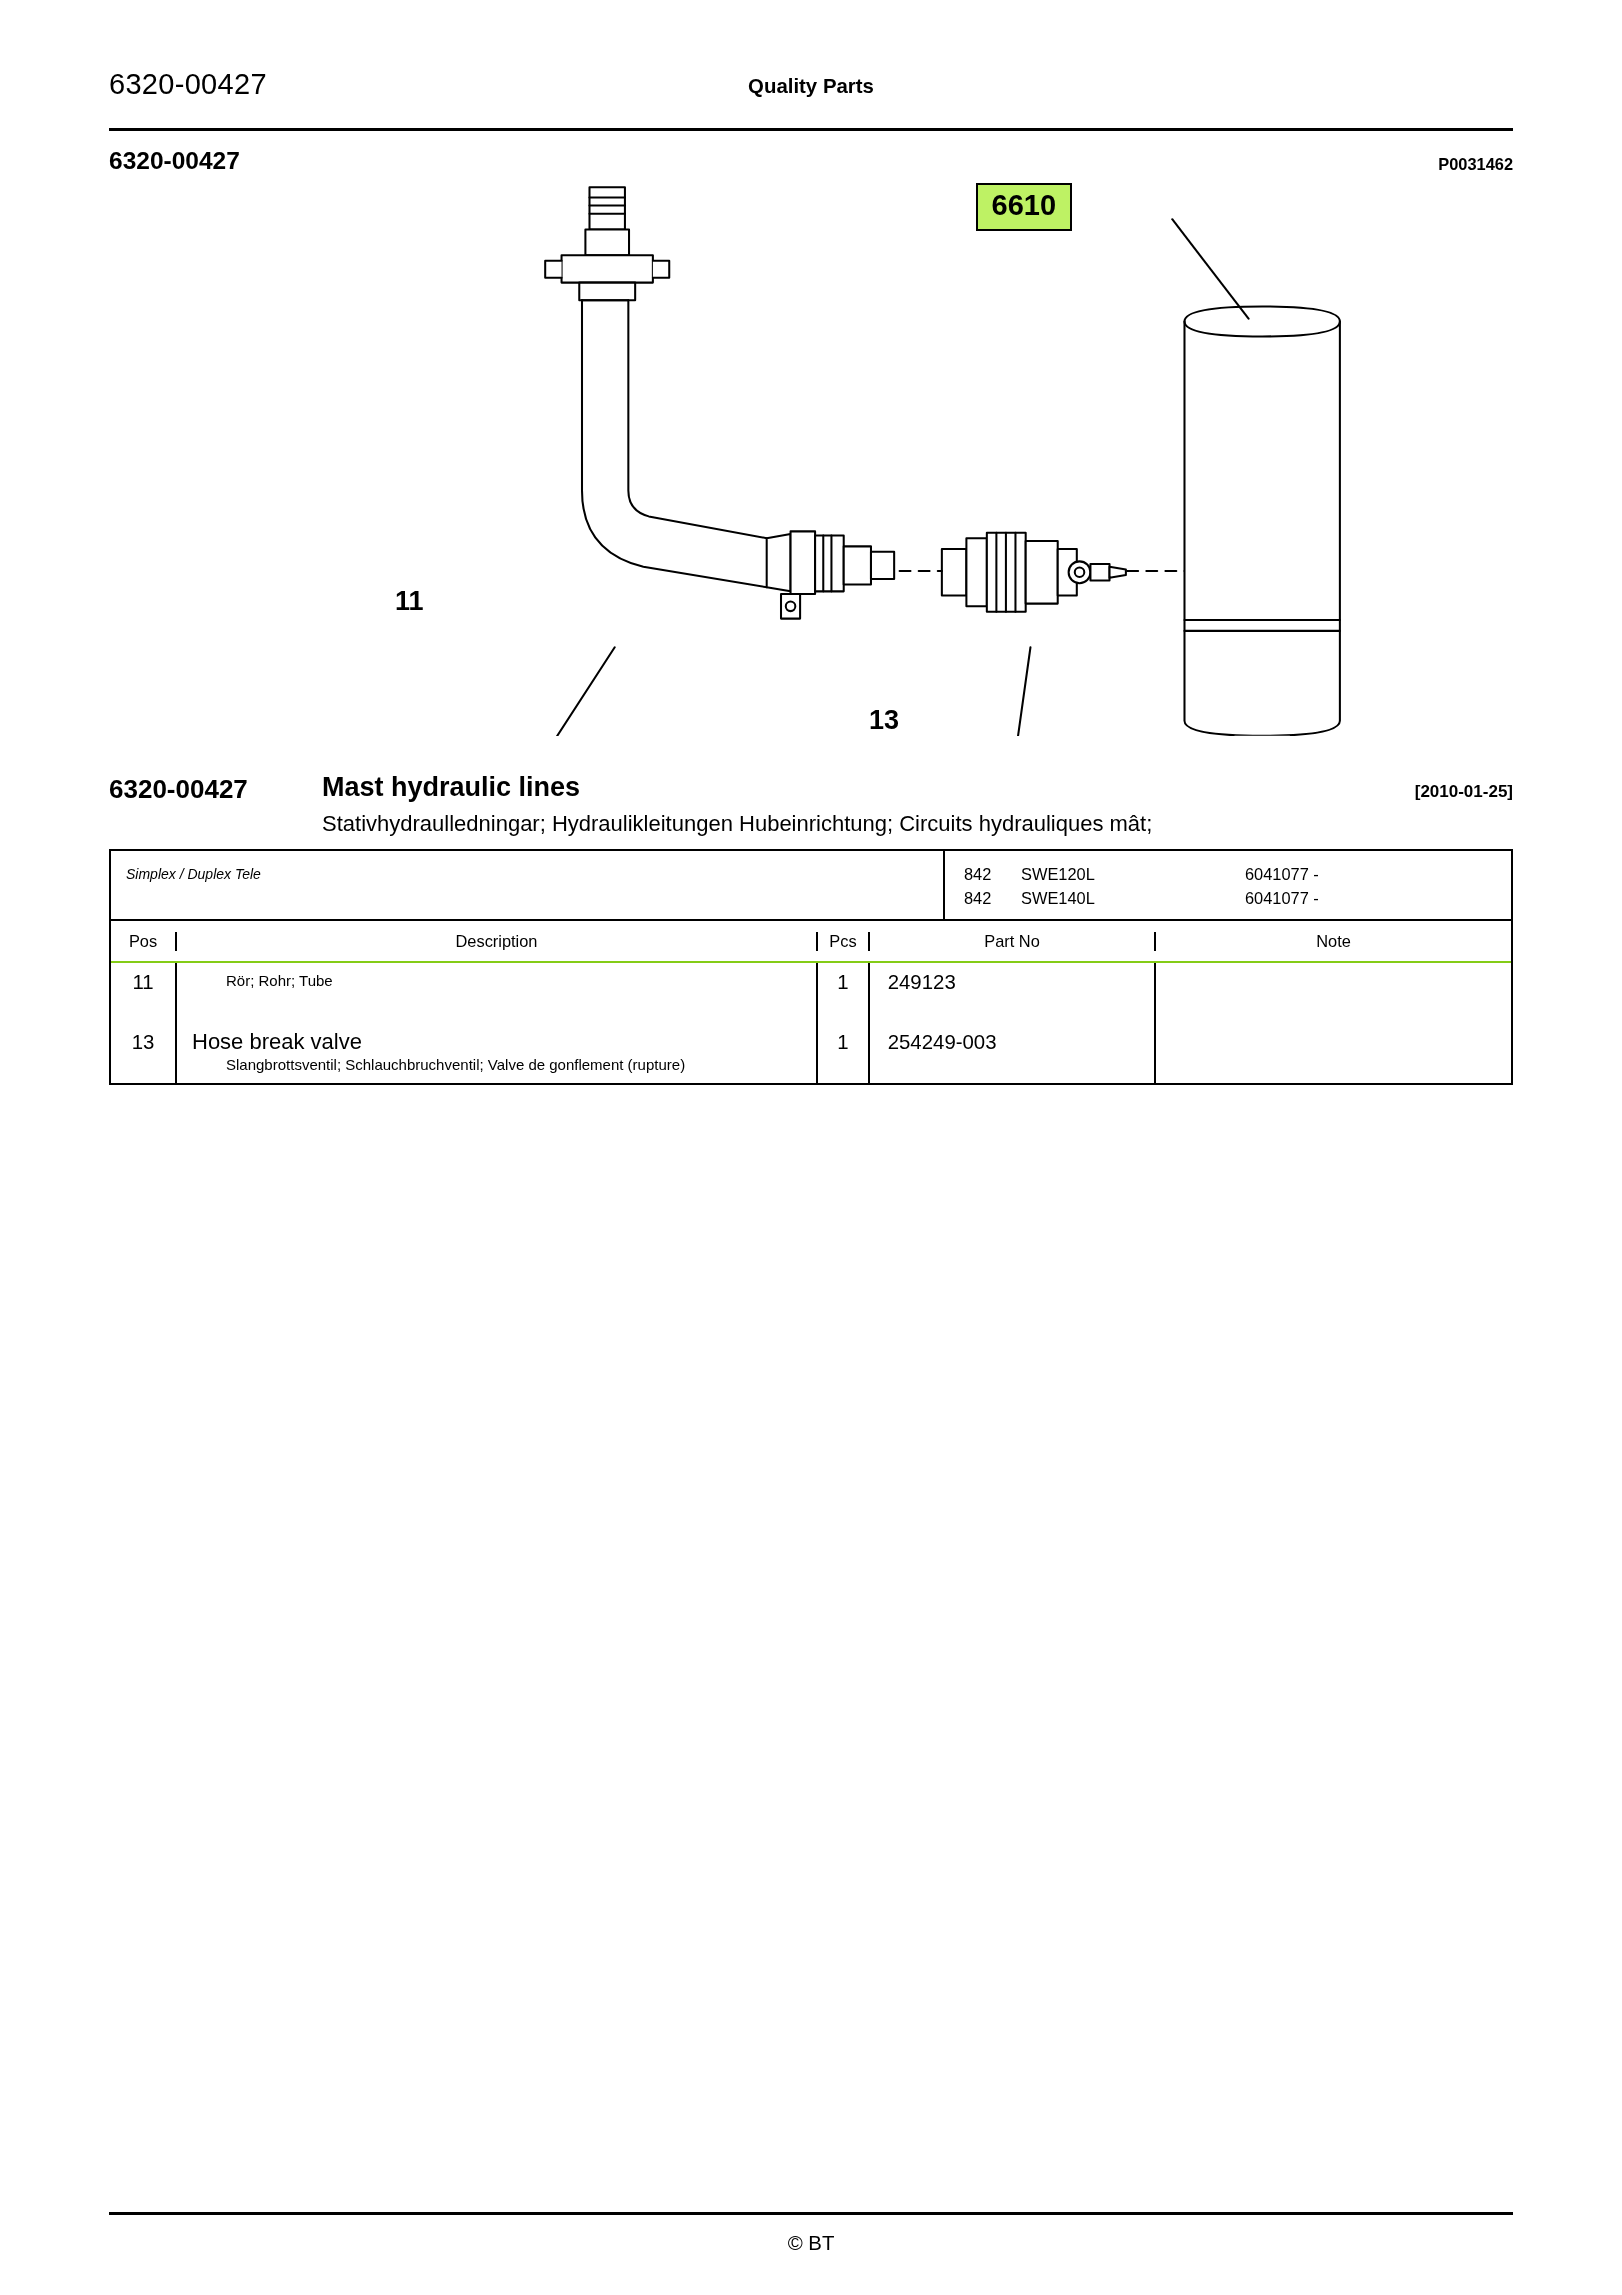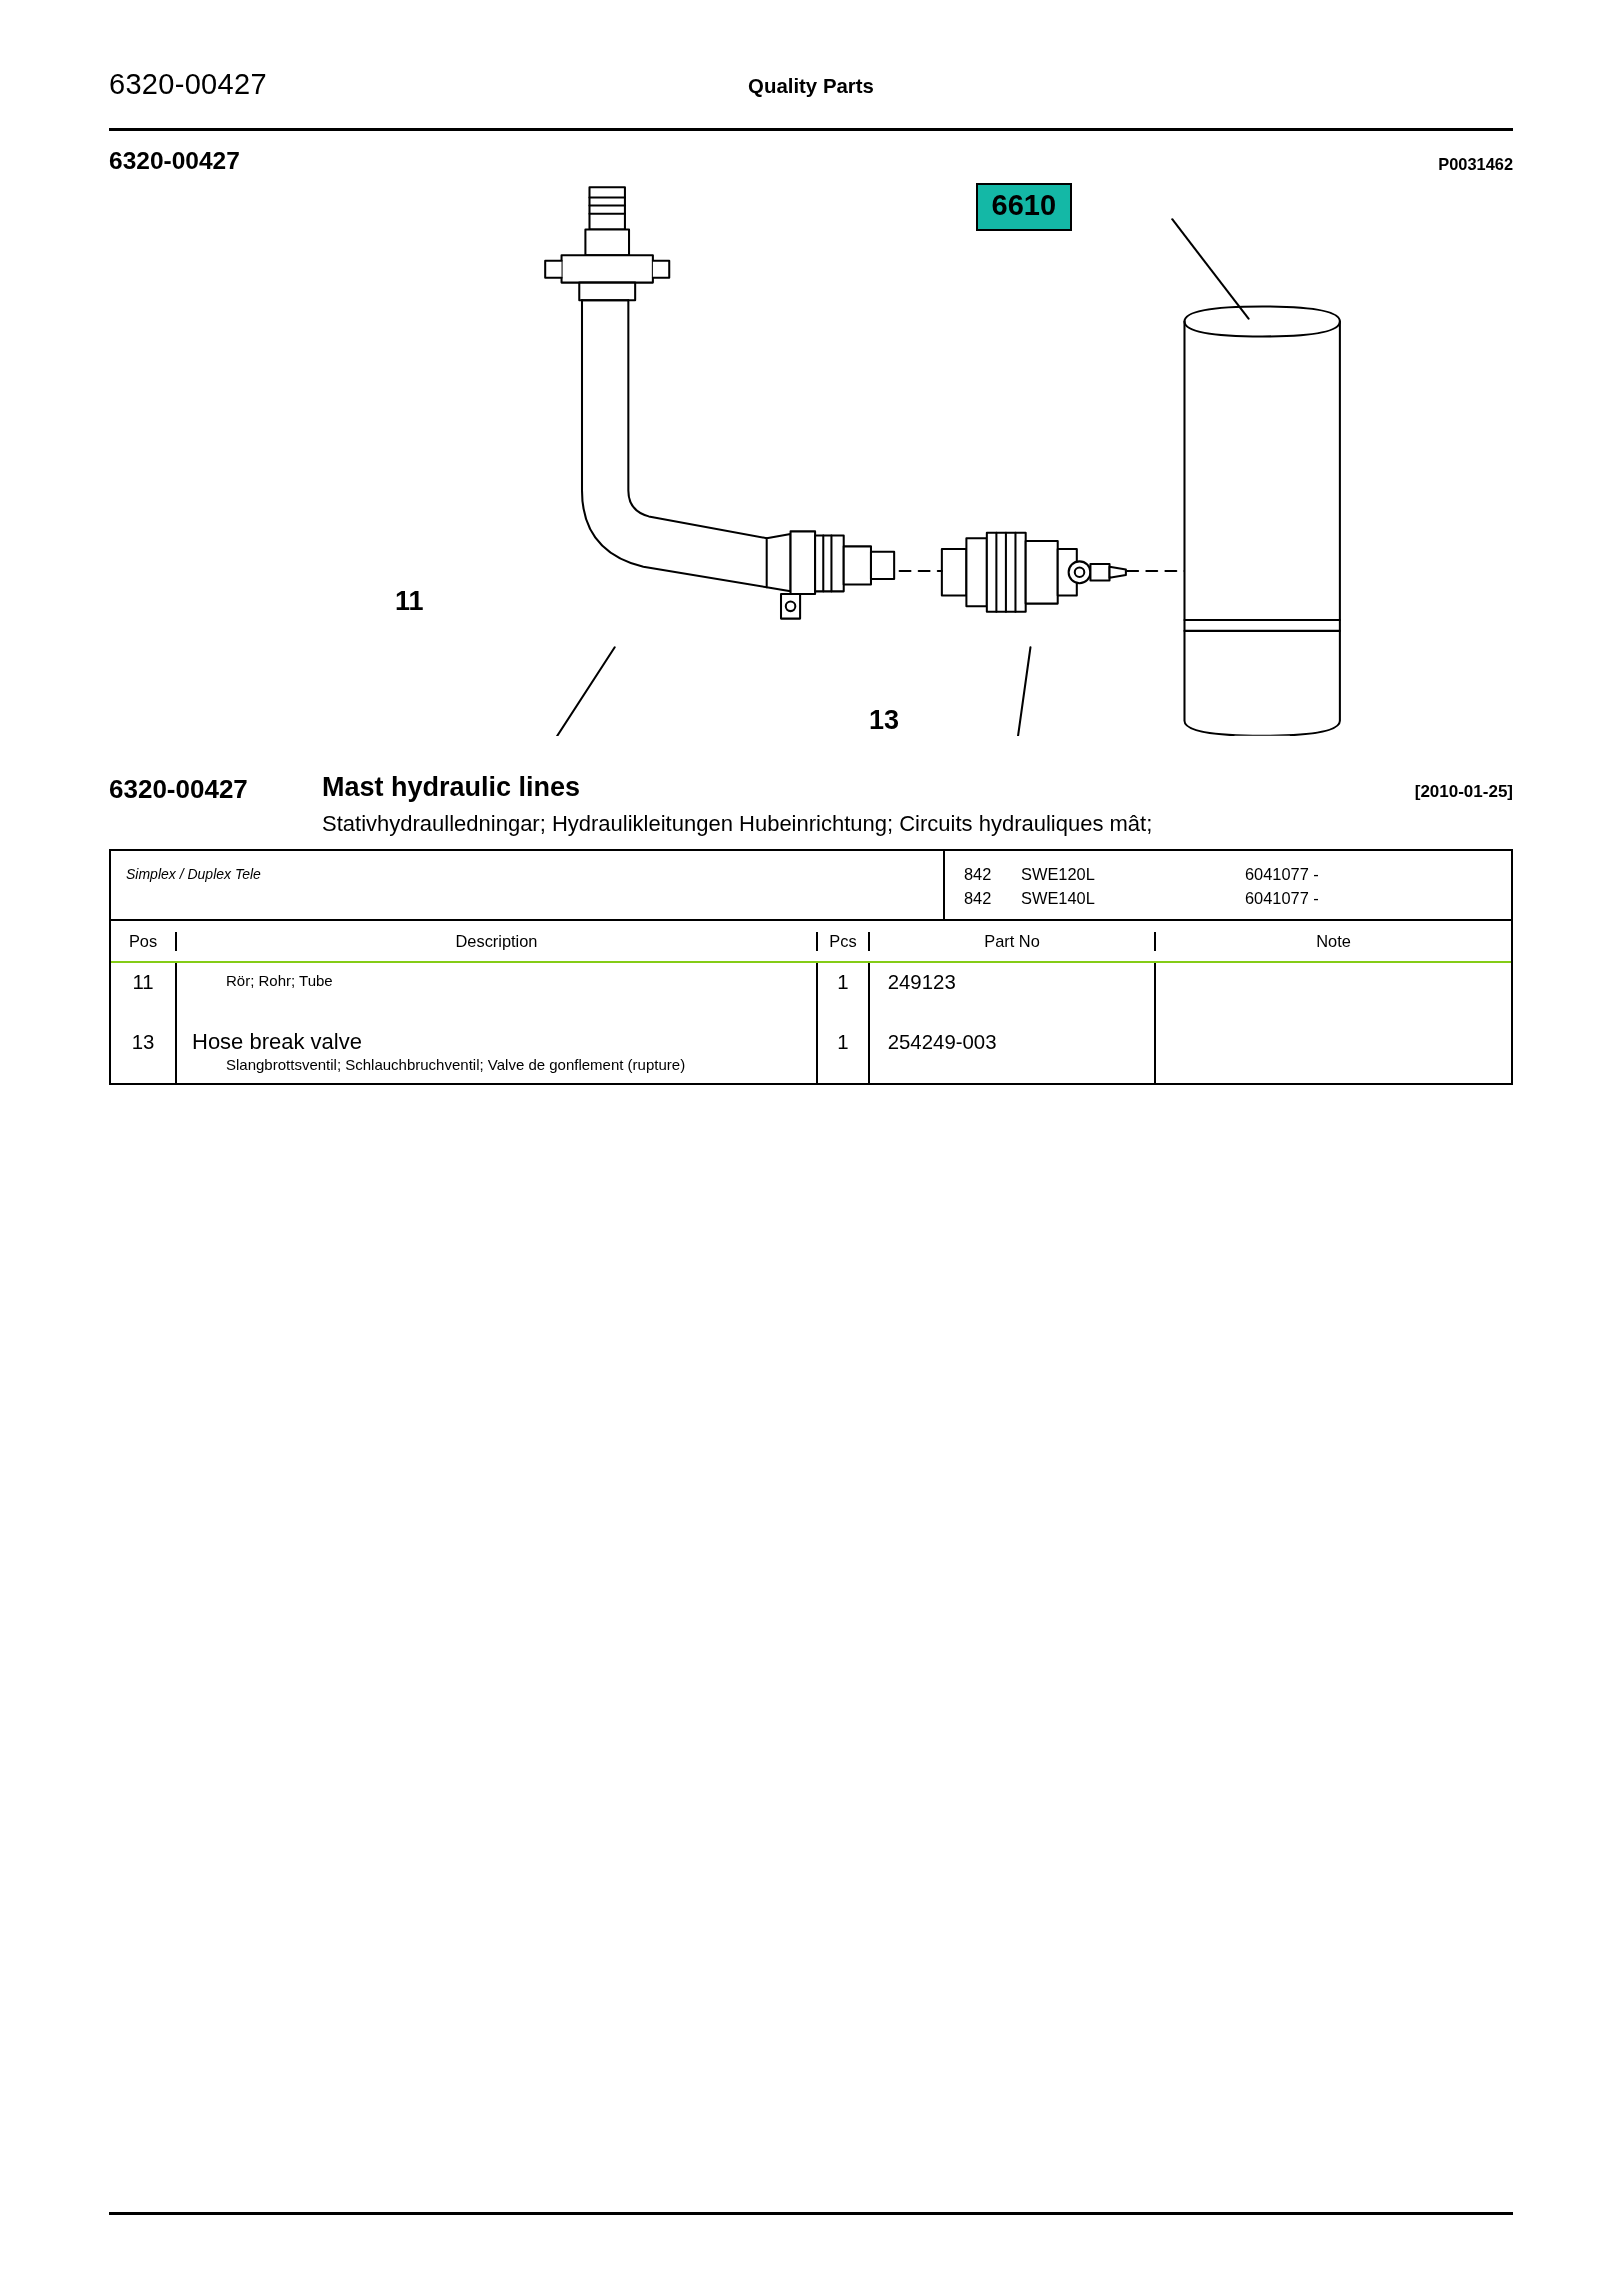--- a/index.html
+++ b/index.html
@@ -93,21 +93,21 @@
     font-weight: bold;
   }
   .callout-6610 {
     position: absolute;
     left: 976px;
     top: 183px;
     font-size: 29px;
     font-weight: bold;
     border: 2px solid #000;
     padding: 4.1px 13.6px 6.8px 13.6px;
-    background: #14b8a6;
+    background: #bef264;
   }
 
   
   .sec-code {
     position: absolute;
     left: 109px;
     top: 774px;
     font-size: 26px;
     font-weight: bold;
   }
@@ -343,15 +343,16 @@
         <div class="desc-alt">Slangbrottsventil; Schlauchbruchventil; Valve de gonflement (rupture)</div>
       </div>
       <div class="p-pcs">1</div>
       <div class="p-part">254249-003</div>
       <div class="p-note"></div>
     </div>
 
   </div>
 
   <div class="footer-rule"></div>
+  <div class="footer-text">© BT</div>
 
 </div>
 
 
 </body></html>

